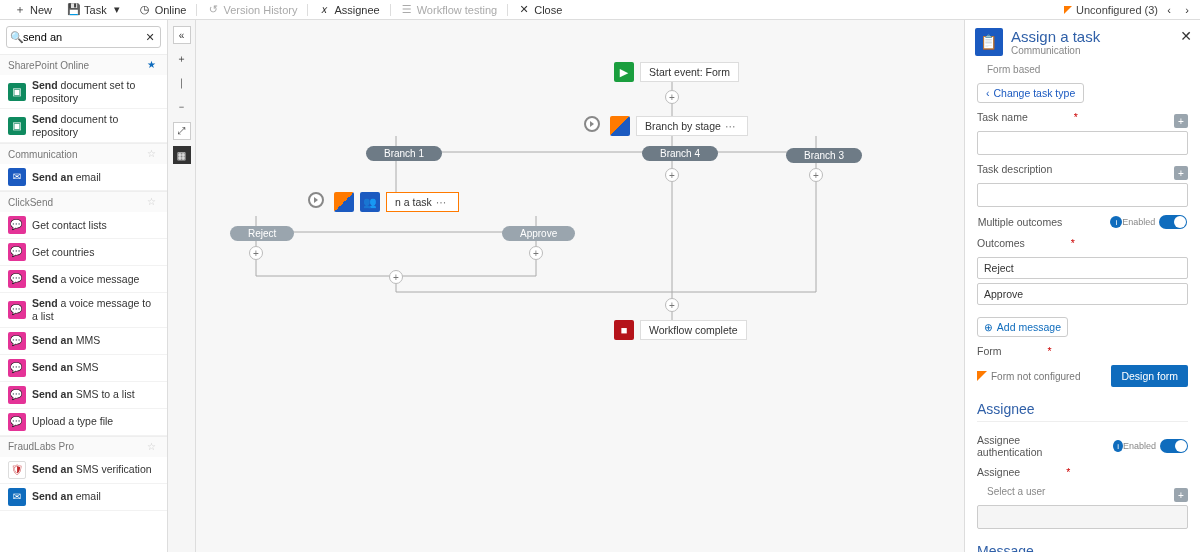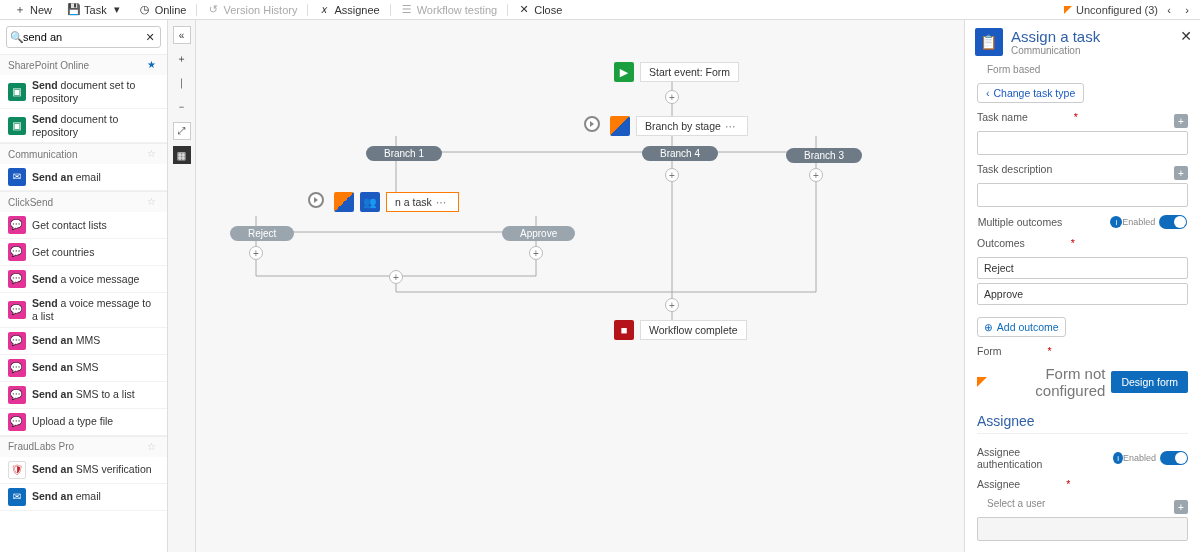--- a/index.html
+++ b/index.html
@@ -73,21 +73,21 @@
 .field-row input, .field-row .ibox { width: 100%; border: 1px solid #ccc; border-radius: 2px; padding: 4px 6px; font-size: 11px; height: 24px; }
 .plus-tag { position: absolute; right: 0; top: -17px; width: 14px; height: 14px; background: #9aa5ae; color: #fff; display: flex; align-items: center; justify-content: center; font-size: 10px; border-radius: 2px; }
 .row-between { display: flex; align-items: center; justify-content: center; }
 .info-i { width: 12px; height: 12px; border-radius: 50%; background: #0f6cbd; color: #fff; display: inline-flex; align-items: center; justify-content: center; font-size: 8px; margin-left: 4px; }
 .toggle { width: 28px; height: 14px; background: #0f6cbd; border-radius: 7px; position: relative; }
 .toggle::after { content: ""; position: absolute; right: 1px; top: 1px; width: 12px; height: 12px; background: #fff; border-radius: 50%; }
 .toggle-label { font-size: 9px; color: #888; margin-right: 4px; }
 .outcome { border: 1px solid #ccc; border-radius: 2px; padding: 4px 6px; font-size: 10.5px; margin-bottom: 4px; }
 .add-outcome { color: #0f6cbd; font-size: 10.5px; display: flex; align-items: center; gap: 4px; cursor: pointer; border: 1px solid #ccc; border-radius: 3px; padding: 3px 6px; align-self: flex-start; }
 .form-row { display: flex; align-items: center; gap: 6px; }
-.form-status { flex: 1; font-size: 15px; color: #777; display: flex; align-items: center; gap: 4px; position: relative; text-align: right; }
+.form-status { flex: 1; font-size: 10px; color: #777; display: flex; align-items: center; gap: 4px; position: relative; text-align: right; }
 .form-status::before { content: ""; width: 0; height: 0; border-left: 10px solid #ff7a00; border-bottom: 10px solid transparent; }
 .btn-primary { background: #0f6cbd; color: #fff; border: none; padding: 5px 10px; font-size: 10.5px; border-radius: 2px; cursor: pointer; }
 .section-h { font-size: 14px; color: #3060a8; margin-top: 6px; margin-bottom: 4px; border-bottom: 1px solid #eee; padding-bottom: 4px; }
 .selbox { border: 1px solid #ccc; background: #f5f5f5; border-radius: 2px; padding: 4px 6px; font-size: 10.5px; color: #999; height: 24px; }
 
 svg.conn { position: absolute; top: 0; left: 0; pointer-events: none; }
 </style>
 </head>
 <body>
 
@@ -337,21 +337,21 @@
       <div class="field-label">
           <span>Outcomes</span>
           <span class="req">*</span>
         </div>
       <div id="outcomes-container">
           <div class="outcome">Reject</div>
           <div class="outcome">Approve</div>
         </div>
       <div class="add-outcome">
         <span>⊕</span>
-        <span>Add outcome</span>
+        <span>Add message</span>
       </div>
 
       <div class="field-label">
           <span>Form</span>
           <span class="req">*</span>
         </div>
       <div class="form-row">
         <div class="form-status">Form not configured</div>
         <button class="btn-primary">Design form</button>
       </div>

